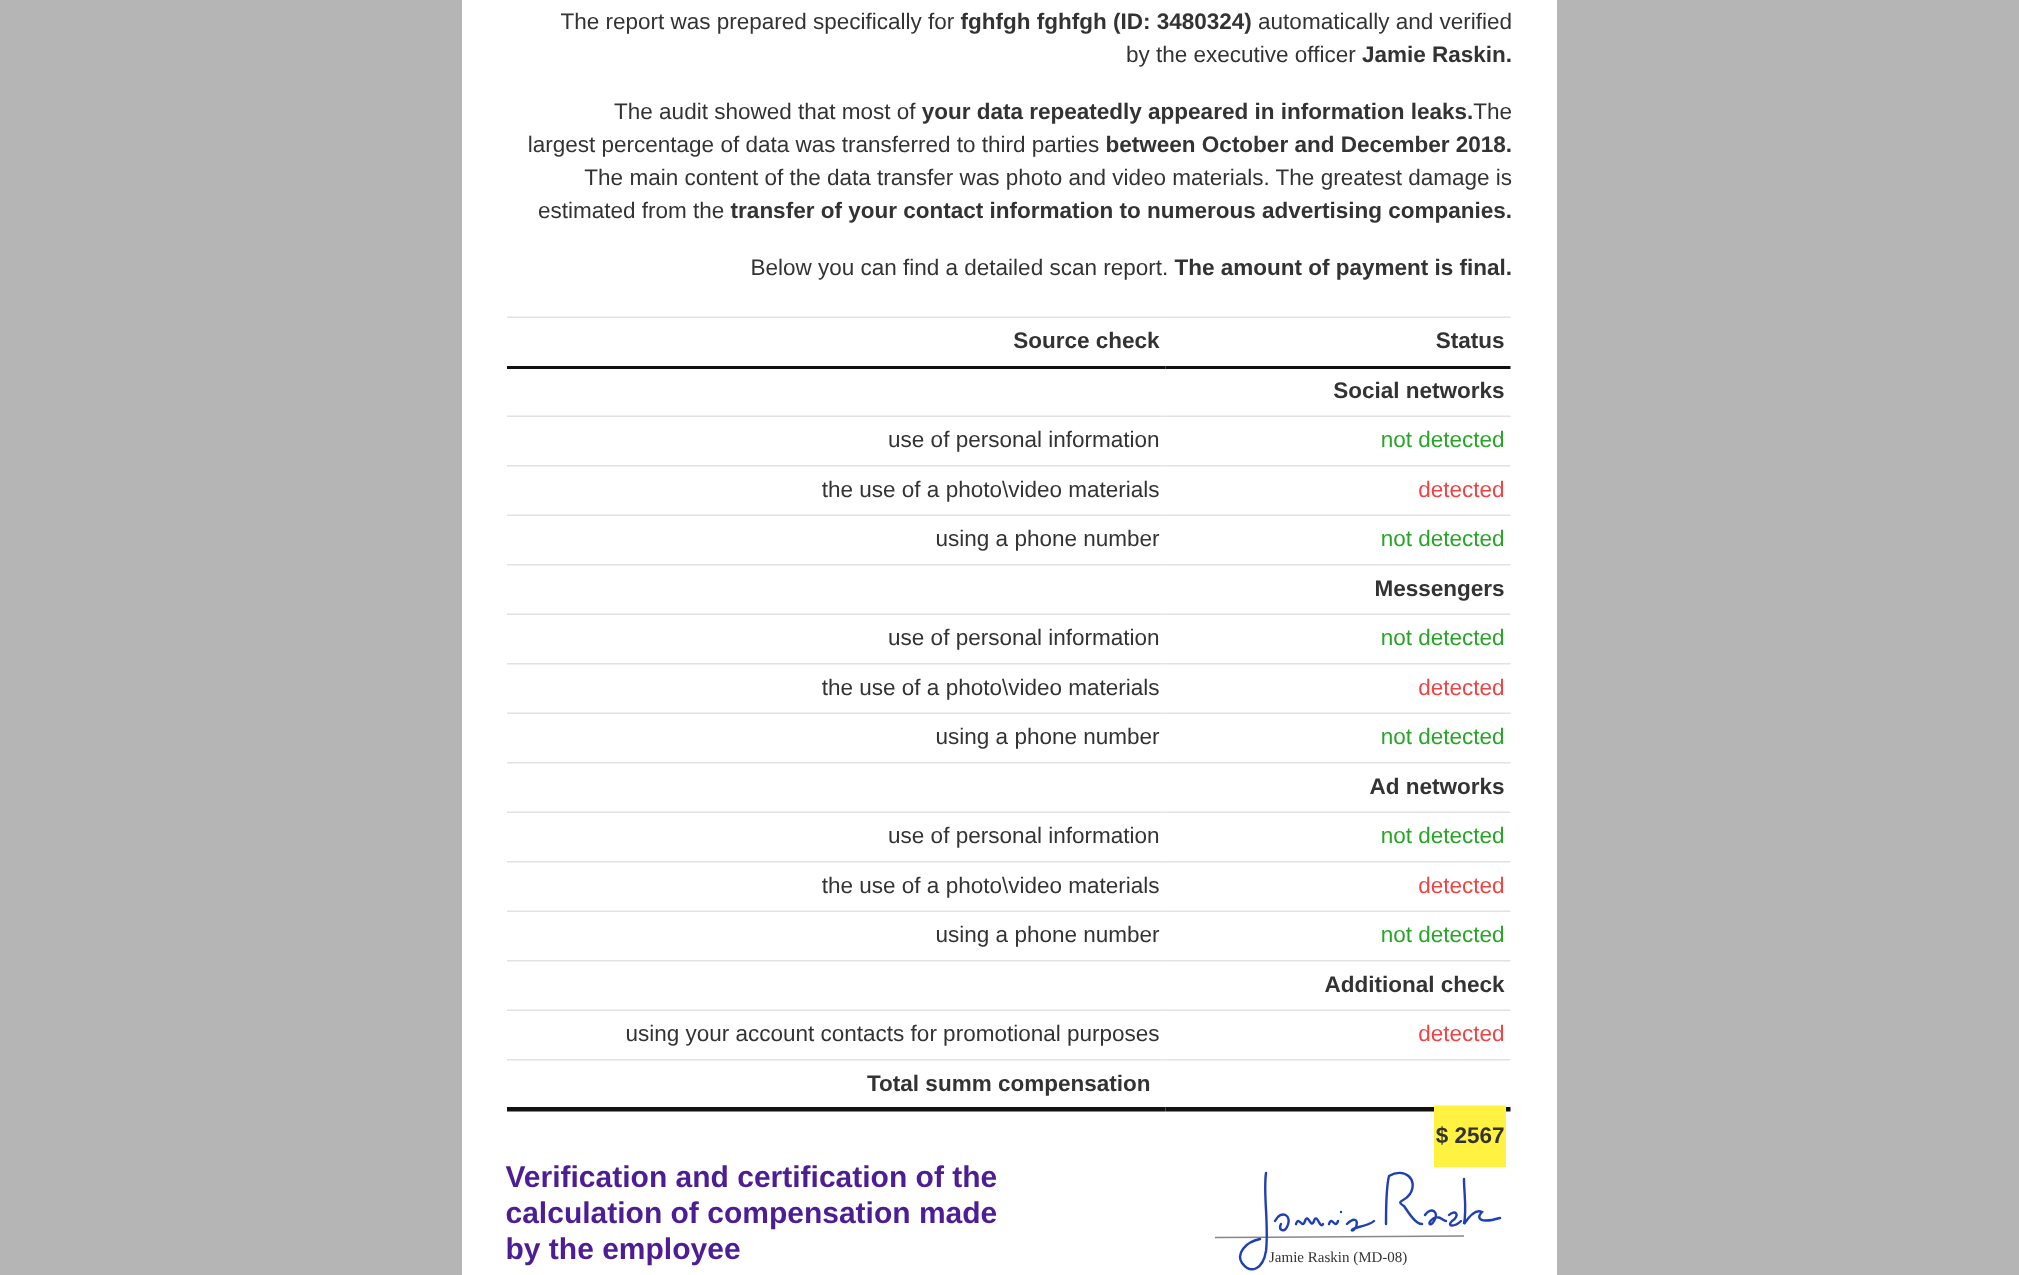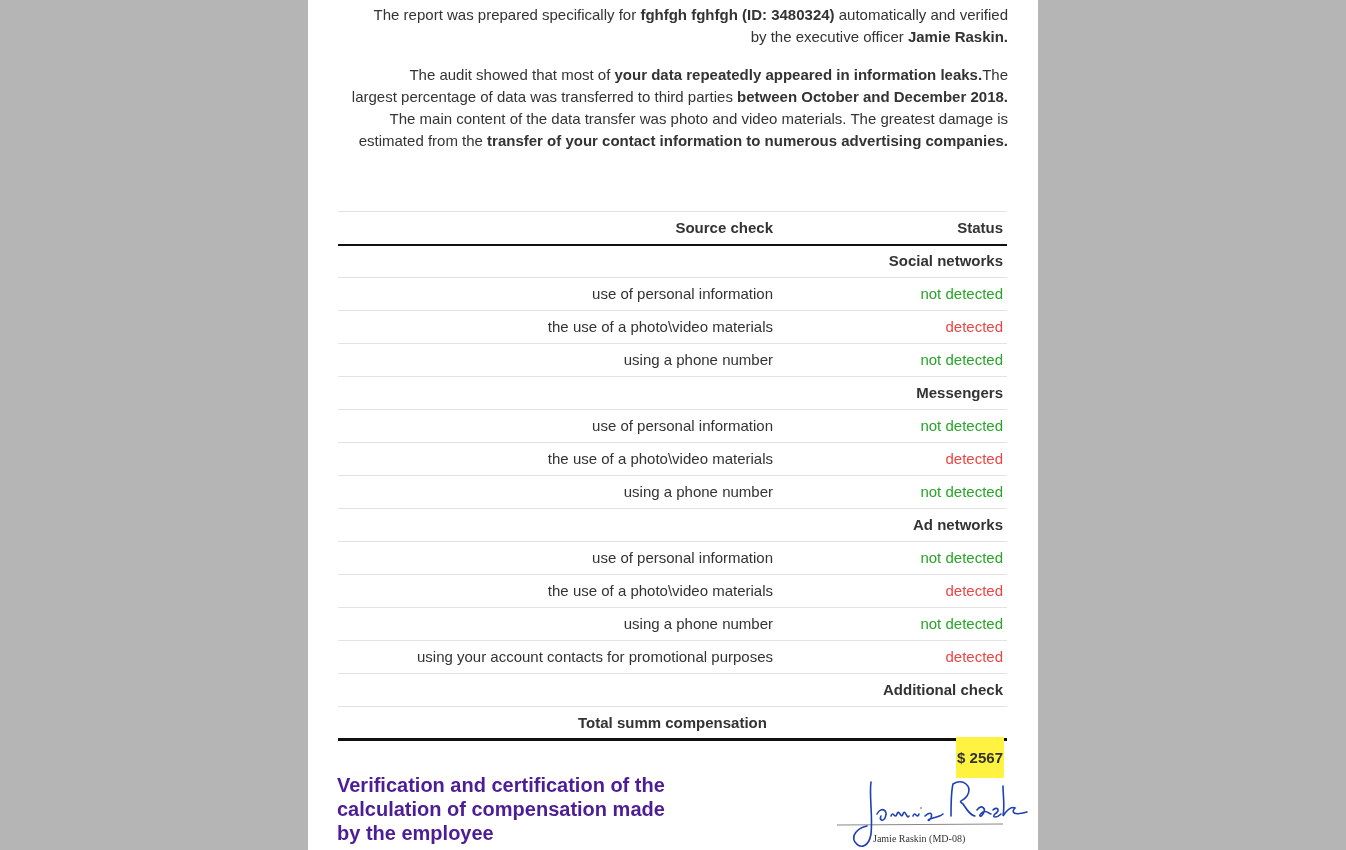--- a/index.html
+++ b/index.html
@@ -84,21 +84,21 @@
       left: 29px;
       top: 773px;
       width: 340px;
       font-weight: bold;
       font-size: 20px;
       line-height: 24px;
       color: #4c1d95;
     }
     .signature {
       position: absolute;
-      left: 525px;
+      left: 498px;
       top: 776px;
       width: 200px;
       height: 74px;
     }
     .sig-caption {
       position: absolute;
       left: 40px;
       top: 52px;
       font-family: "Liberation Serif", serif;
       font-size: 10px;
@@ -107,20 +107,21 @@
     }
   </style>
 </head>
 <body>
 
 <div class="page">
   <p><span>The report was prepared specifically for </span><b>fghfgh fghfgh (ID: 3480324)</b><span> automatically and verified by the executive officer </span><b>Jamie Raskin.</b></p>
 
   <p><span>The audit showed that most of </span><b>your data repeatedly appeared in information leaks.</b><span>The largest percentage of data was transferred to third parties </span><b>between October and December 2018.</b><span> The main content of the data transfer was photo and video materials. The greatest damage is estimated from the </span><b>transfer of your contact information to numerous advertising companies.</b></p>
 
+  <p><span>Below you can find a detailed scan report. </span><b>The amount of payment is final.</b></p>
 
   <table class="report">
     <thead>
       <tr>
         <th>Source check</th>
         <th>Status</th>
       </tr>
     </thead>
     <tbody>
 
@@ -166,25 +167,25 @@
       <tr>
           <td class="item col1">the use of a photo\video materials</td>
           <td class="bad">detected</td>
         </tr>
       <tr>
           <td class="item col1">using a phone number</td>
           <td class="ok">not detected</td>
         </tr>
 
       <tr>
+          <td class="group col1" colspan="2">Additional check</td>
+        </tr>
+      <tr>
           <td class="item col1">using your account contacts for promotional purposes</td>
           <td class="bad">detected</td>
-        </tr>
-      <tr>
-          <td class="group col1" colspan="2">Additional check</td>
         </tr>
 
       <tr class="total">
           <td colspan="2">Total summ compensation</td>
         </tr>
     </tbody>
   </table>
 
   <div class="amount-wrap">
     <span class="amount">$ 2567</span>

